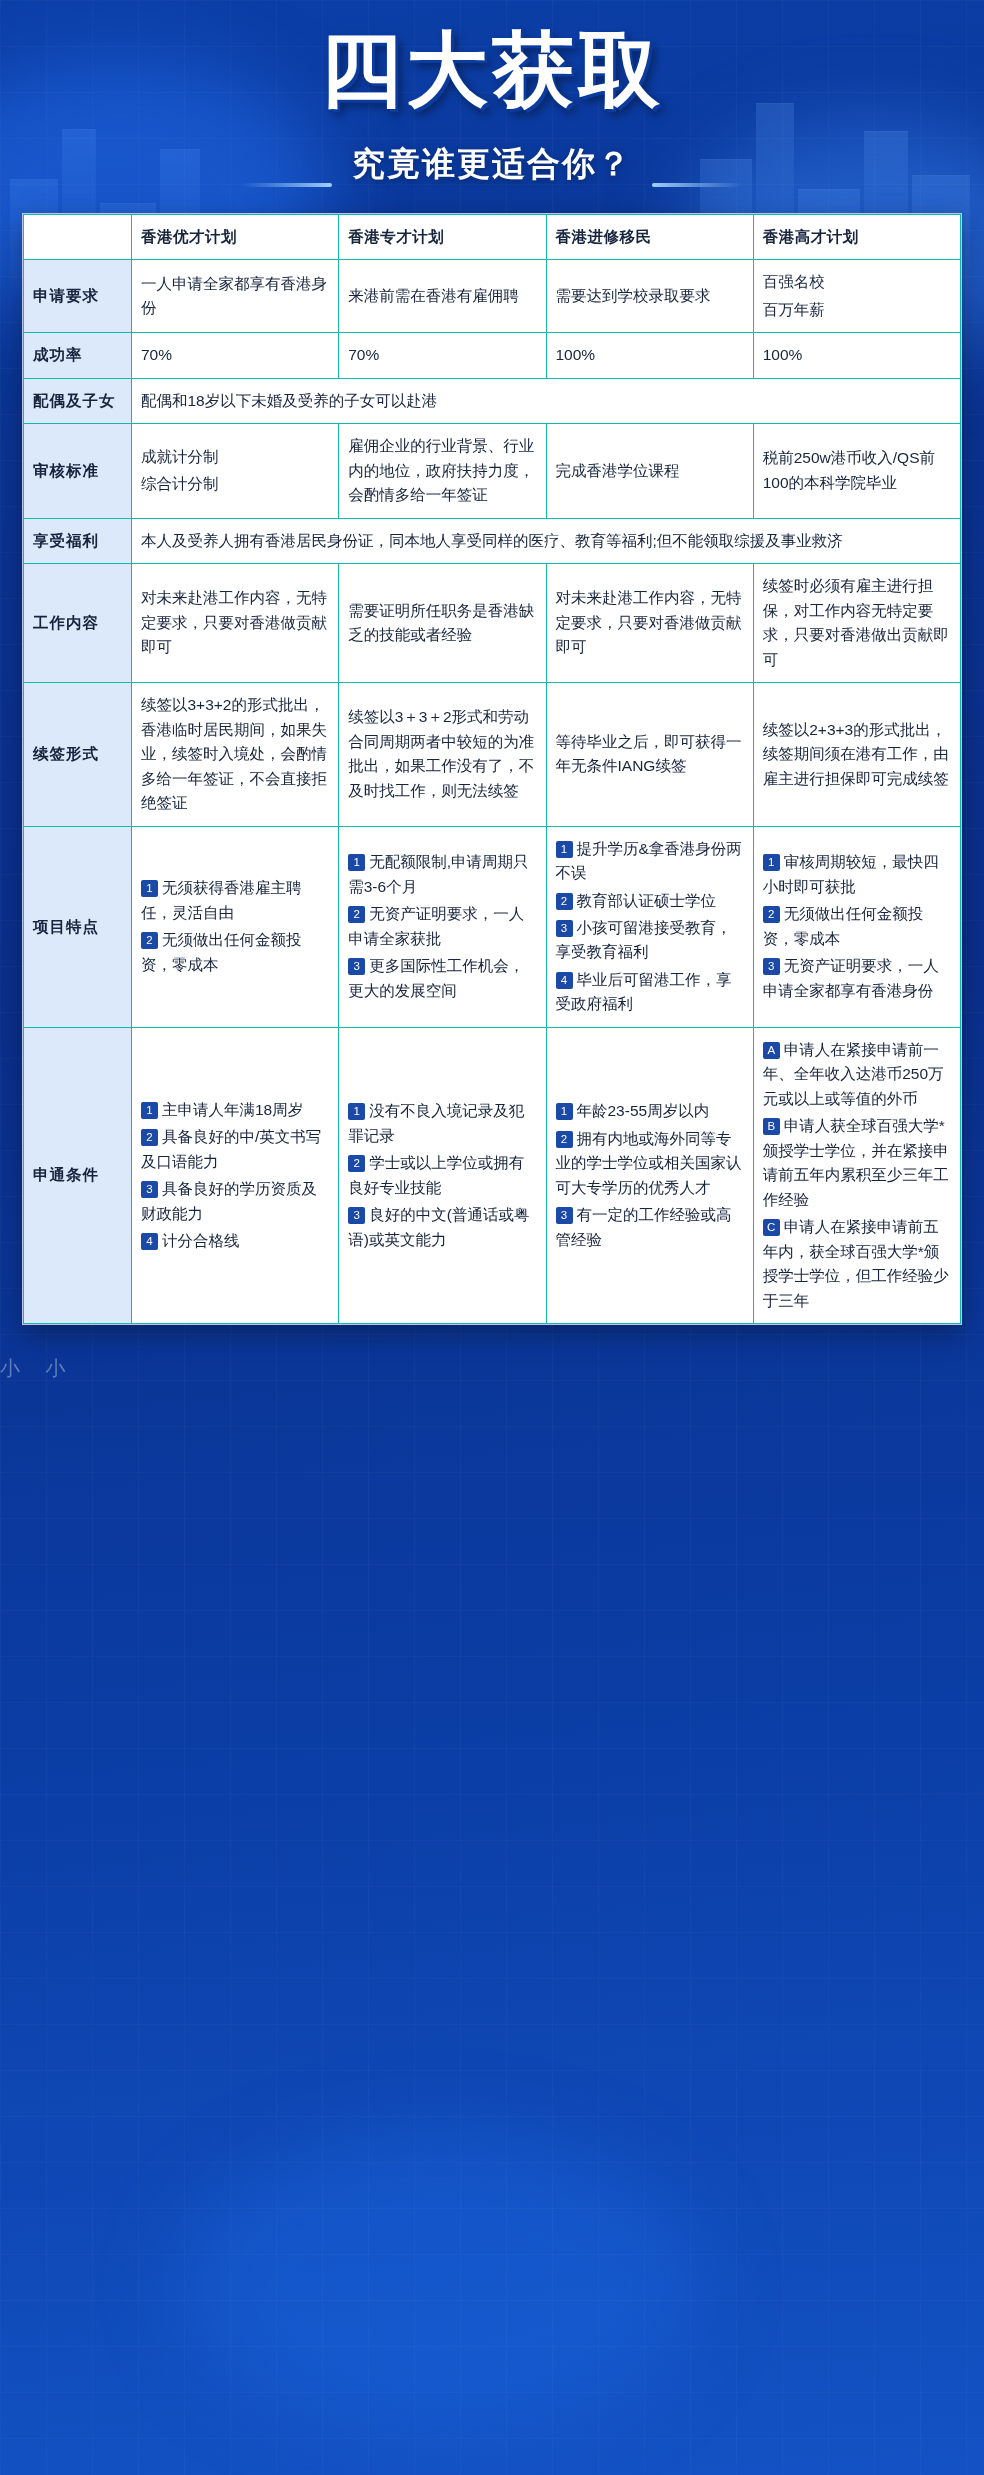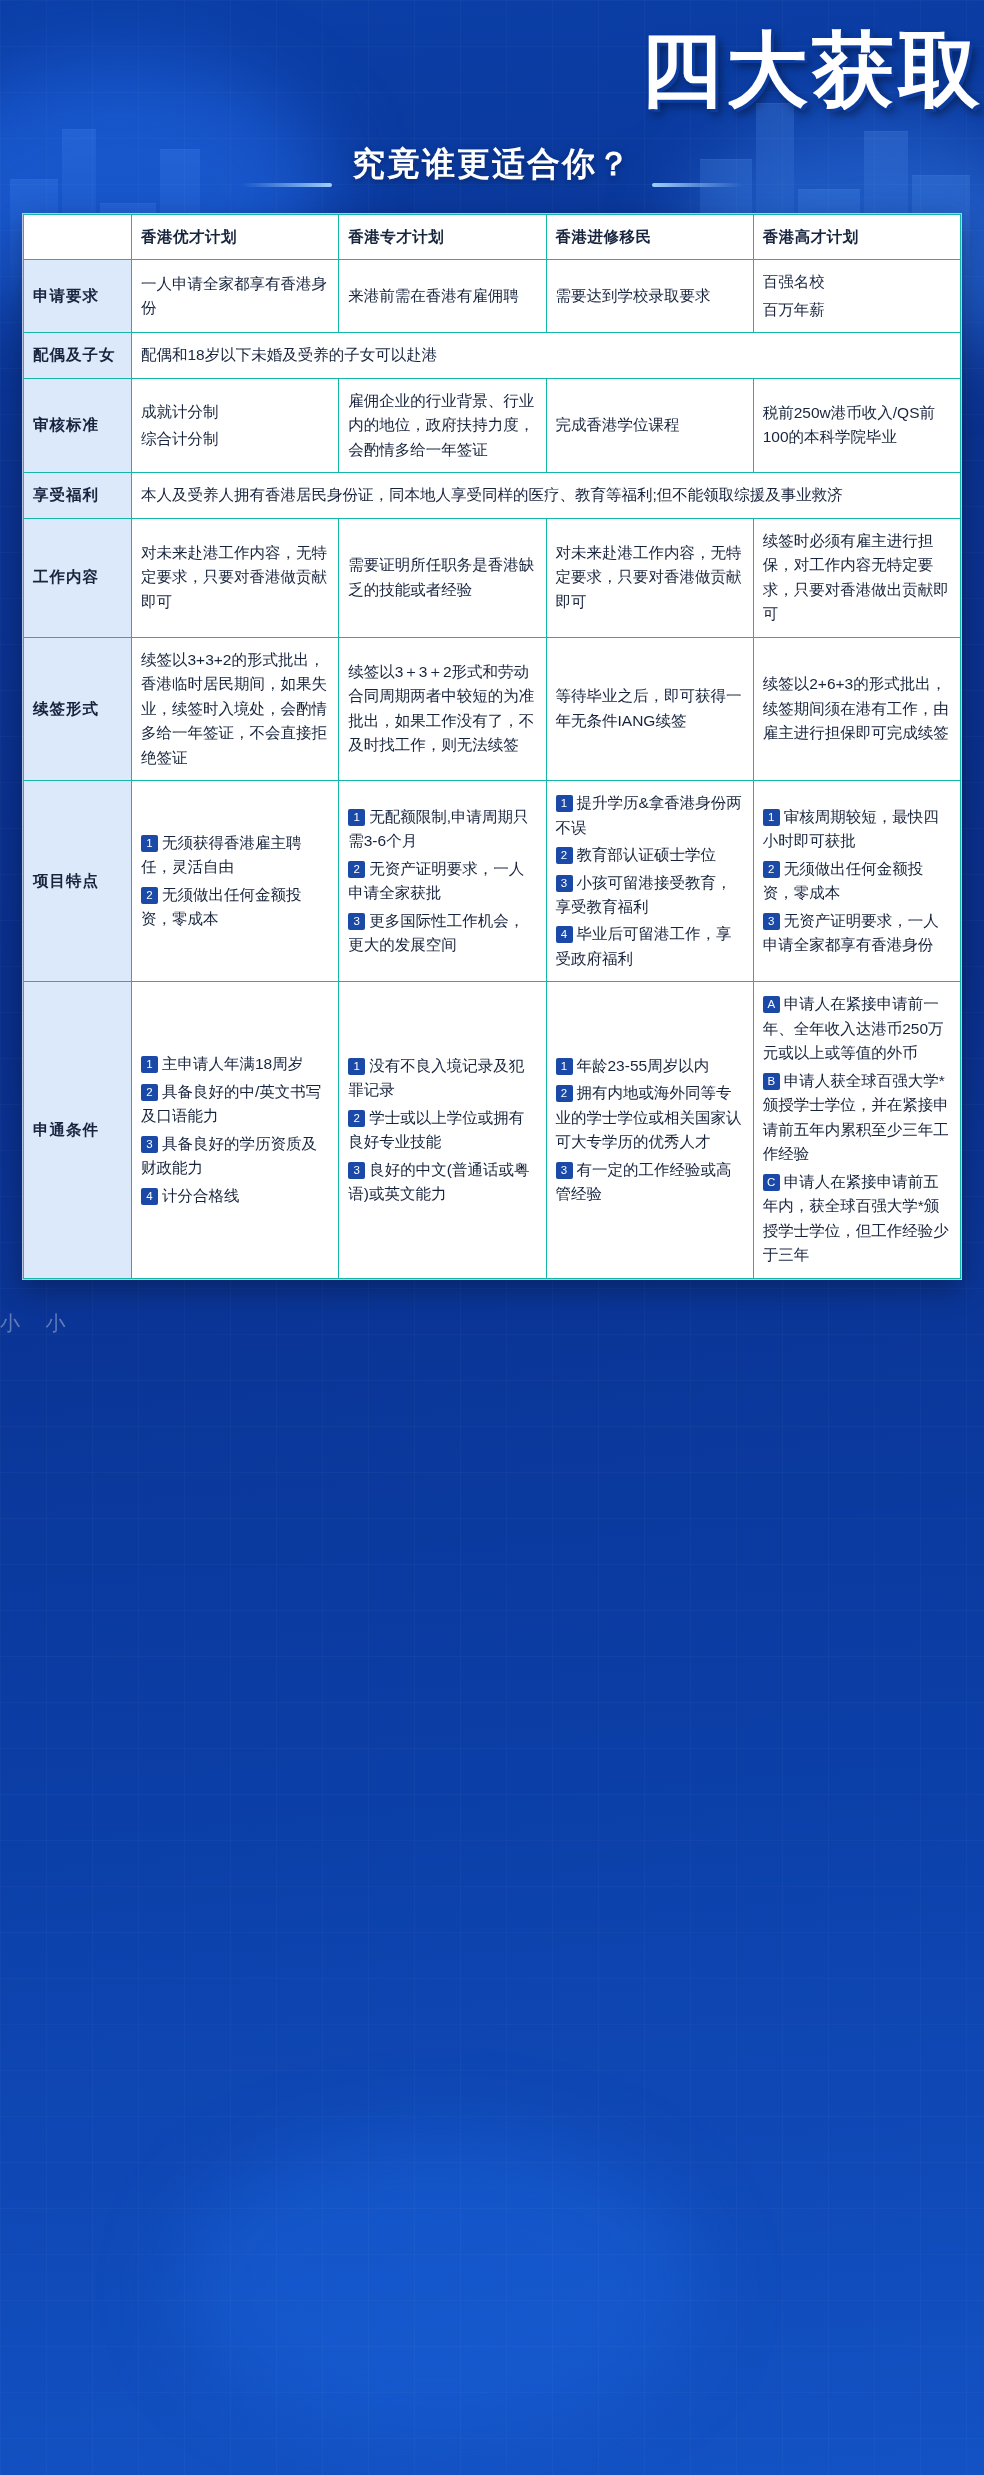--- a/index.html
+++ b/index.html
@@ -59,21 +59,20 @@
   .title-line1, .title-line2 {
     font-family: "Liberation Sans", sans-serif;
     font-weight: bold;
     letter-spacing: 4px;
     line-height: 1.12;
     color: #ffffff;
     text-shadow:
       0 0 2px #0b3fa8,
       3px 3px 0 #0c3c9e,
       5px 6px 10px rgba(0,0,0,.45);
-    text-align: right;
   }
   .title-line1 {
     font-size: 82px;
     margin: 6px 0 0;
   }
   .title-line2 {
     font-size: 78px;
     margin: 8px 0 0;
     background: linear-gradient(to bottom, #ffffff 0%, #ffffff 45%, #bfe0ff 70%, #8fc4ff 100%);
     -webkit-background-clip: text;
@@ -244,20 +243,35 @@
           </td>
           <td>
             <span class="feat-item">需要达到学校录取要求</span>
           </td>
           <td>
             <span class="feat-item">百强名校</span>
             <span class="feat-item">百万年薪</span>
           </td>
         </tr>
         <tr>
+          <td class="row-head">成功率</td>
+          <td class="cell-center">
+            <span class="feat-item">70%</span>
+          </td>
+          <td class="cell-center">
+            <span class="feat-item">70%</span>
+          </td>
+          <td class="cell-center">
+            <span class="feat-item">100%</span>
+          </td>
+          <td class="cell-center">
+            <span class="feat-item">100%</span>
+          </td>
+        </tr>
+        <tr>
           <td class="row-head">配偶及子女</td>
           <td class="span-all" colspan="4">
             <span class="feat-item">配偶和18岁以下未婚及受养的子女可以赴港</span>
           </td>
         </tr>
         <tr>
           <td class="row-head">审核标准</td>
           <td>
             <span class="feat-item">成就计分制</span>
             <span class="feat-item">综合计分制</span>
@@ -298,21 +312,21 @@
           <td>
             <span class="feat-item">续签以3+3+2的形式批出，香港临时居民期间，如果失业，续签时入境处，会酌情多给一年签证，不会直接拒绝签证</span>
           </td>
           <td>
             <span class="feat-item">续签以3＋3＋2形式和劳动合同周期两者中较短的为准批出，如果工作没有了，不及时找工作，则无法续签</span>
           </td>
           <td>
             <span class="feat-item">等待毕业之后，即可获得一年无条件IANG续签</span>
           </td>
           <td>
-            <span class="feat-item">续签以2+6+3的形式批出，续签期间须在港有工作，由雇主进行担保即可完成续签</span>
+            <span class="feat-item">续签以2+3+3的形式批出，续签期间须在港有工作，由雇主进行担保即可完成续签</span>
           </td>
         </tr>
         <tr>
           <td class="row-head">项目特点</td>
           <td>
             <span class="feat-item"><span class="num">1</span>无须获得香港雇主聘任，灵活自由</span>
             <span class="feat-item"><span class="num">2</span>无须做出任何金额投资，零成本</span>
           </td>
           <td>
             <span class="feat-item"><span class="num">1</span>无配额限制,申请周期只需3-6个月</span>

